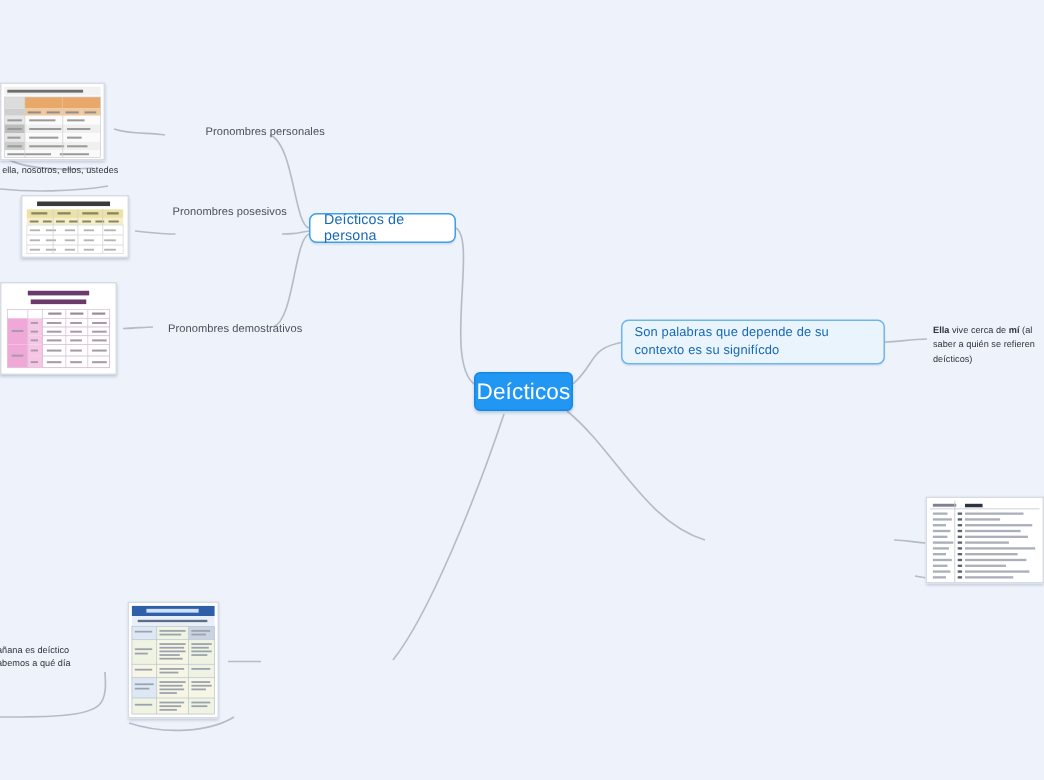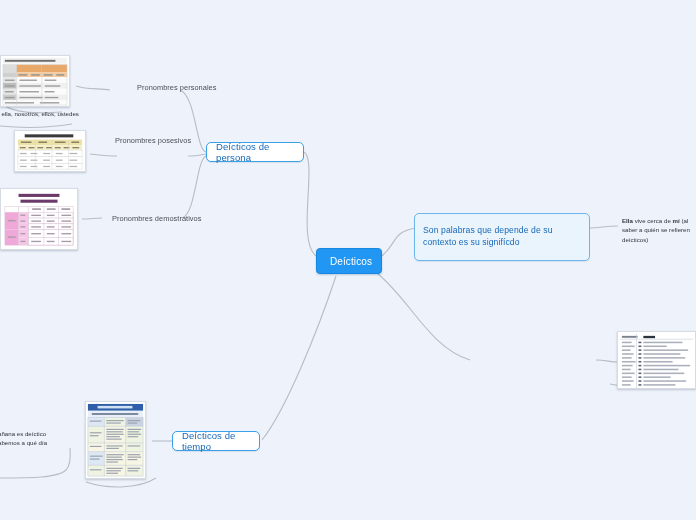--- a/index.html
+++ b/index.html
@@ -41,22 +41,22 @@
     letter-spacing: .1px;
     display: flex;
     align-items: center;
     padding: 0 9px;
     box-shadow: 0 1px 1px rgba(30,70,120,.10);
   }
   .node.central {
     background: #2196f3;
     border: 1px solid #1787e0;
     color: #ffffff;
-    font-size: 10px;
-    justify-content: flex-end;
+    font-size: 15px;
+    justify-content: center;
     border-radius: 4px;
     box-shadow: 0 1px 2px rgba(20,80,140,.25);
   }
   .node.def {
     background: #eaf4fd;
     border: 1px solid #6cb6ec;
     line-height: 1.35;
     align-items: center;
     font-size: 8.6px;
     padding: 0 8px;
@@ -436,26 +436,23 @@
   <div class="plainlabel" style="left:112px; top:83px;margin-left:25px;">Pronombres personales</div>
 
   <div class="plainlabel" style="left:115px; top:136px;">Pronombres posesivos</div>
 
   <div class="plainlabel" style="left:99px; top:214px;padding-left:13px;">Pronombres demostrativos</div>
 
   <div class="node" style="left:206px; top:142px; width:98px; height:20px;">
     <span>Deícticos de persona</span>
   </div>
 
-  <div class="node def" style="left:414px; top:213px; width:176px; height:48px;">
+  <div class="node def" style="left:414px; top:213px; width:176px; height:30px;">
     <span>Son palabras que depende de su contexto es su signifícdo</span>
   </div>
 
 
-  <div class="node" style="left:172px; top:431px; width:88px; height:20px;">
-    <span>Deícticos de tiempo</span>
-  </div>
 
   <div class="node central" style="left:316px; top:248px; width:66px; height:26px;">
     <span>Deícticos</span>
   </div>
 
 </div>
 
 </body></html>

